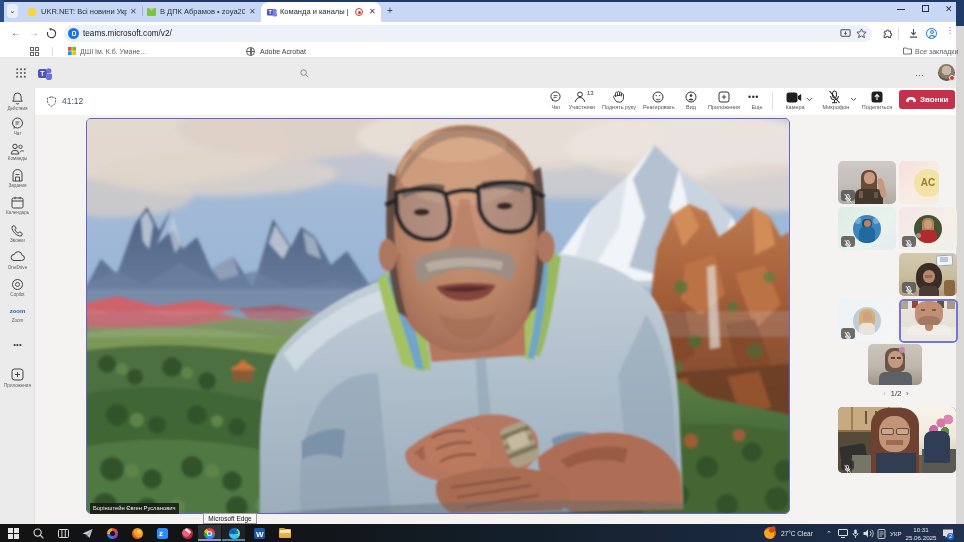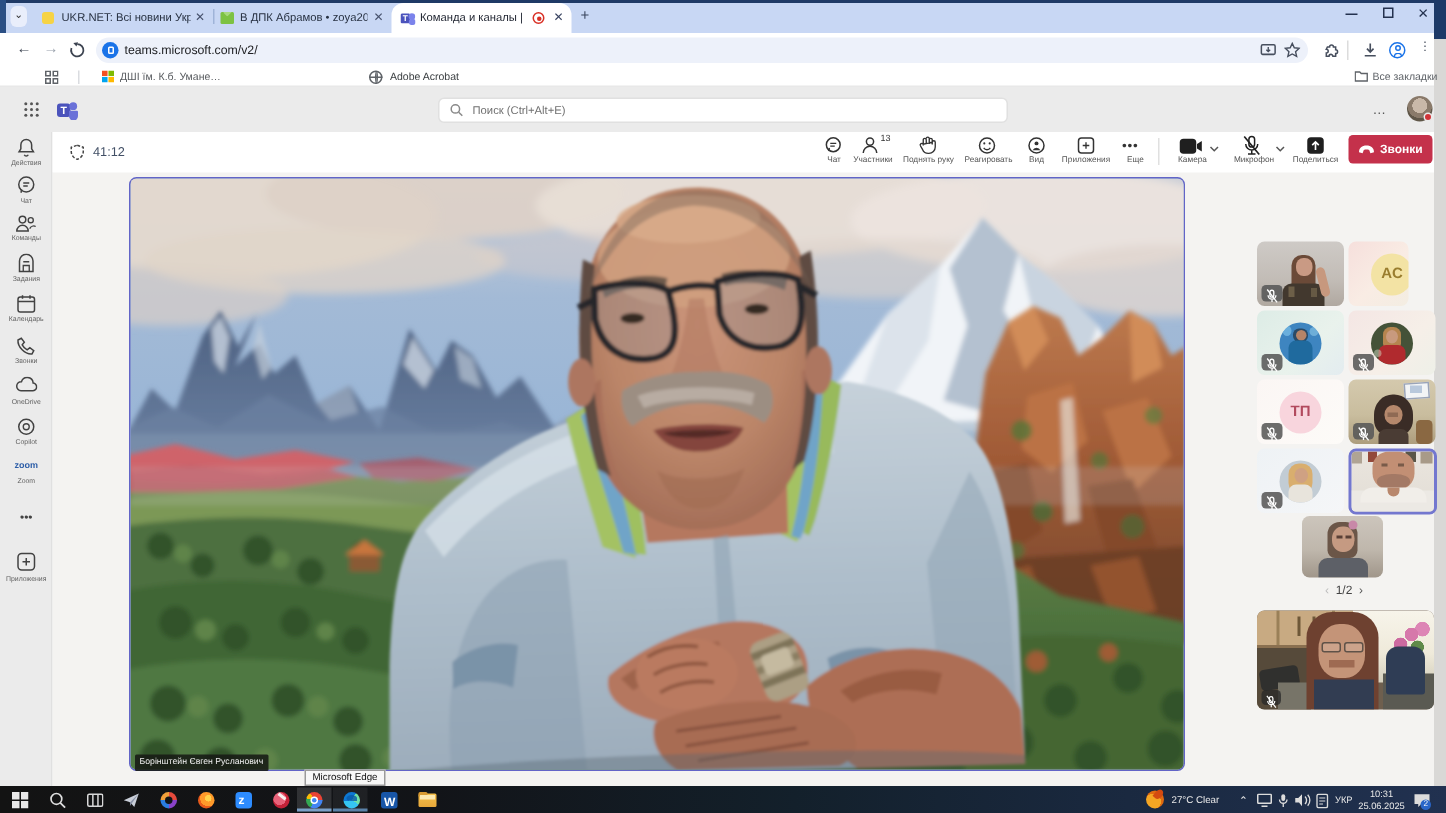--- a/index.html
+++ b/index.html
@@ -158,21 +158,20 @@
         <circle cx="5" cy="8.8" r="1"></circle>
         <circle cx="8.8" cy="8.8" r="1"></circle>
     </g>
   </svg>
   <svg class="abs" style="left:38px; top:67px;" width="14" height="13" viewBox="0 0 14 13">
     <rect x="0" y="2" width="9" height="9" rx="2" fill="#4b53bc"></rect>
     <text x="4.5" y="9.2" font-size="7" fill="#fff" text-anchor="middle" font-family="Liberation Sans" font-weight="bold">T</text>
     <circle cx="10.8" cy="3.8" r="2.6" fill="#6a71d8"></circle>
     <path d="M8 6.8 h5.4 a0.6 0.6 0 0 1 0.6 0.6 v3 a2.8 2.8 0 0 1 -6 0 Z" fill="#6a71d8"></path>
   </svg>
-  <div class="abs" id="searchpill">Поиск (Ctrl+Alt+E)</div>
   <svg class="abs" style="left:300px; top:69px;" width="9" height="9" viewBox="0 0 9 9">
     <circle cx="3.6" cy="3.6" r="2.8" fill="none" stroke="#8a8a8a" stroke-width="1"></circle>
     <path d="M5.8 5.8 L8.2 8.2" stroke="#8a8a8a" stroke-width="1"></path>
   </svg>
   <div class="abs" style="left:915px; top:68px; font-size:9px; color:#555;">…</div>
   <div class="abs" style="left:938px; top:64px; width:17px; height:17px; border-radius:50%; background:radial-gradient(circle at 50% 38%, #c9b8a8 0 36%, #8a7a6a 37% 60%, #5f5648 61% 100%);"></div>
   <div class="abs" style="left:949px; top:75px; width:6px; height:6px; background:#d13438; border:1px solid #ebebeb; border-radius:50%;"></div>
 
   <div class="abs" id="rail"></div>
   <svg class="abs" style="left:11px; top:92px;" width="13" height="13" viewBox="0 0 13 13">
@@ -567,31 +566,20 @@
     </div>
     <div class="mic"><svg width="14" height="11" viewBox="0 0 14 11">
           <g stroke="#fff" stroke-width="0.9" fill="none">
             <rect x="5.6" y="1.5" width="2.6" height="4.6" rx="1.3"></rect>
             <path d="M4.4 4.8 a2.6 2.6 0 0 0 5.2 0 M7 7.8 v1.6"></path>
             <path d="M3.8 1 L10.4 9.6"></path>
           </g>
         </svg></div>
   </div>
 
-  <div class="tile" style="left:838px; top:253px; width:58px; height:43px; background:linear-gradient(135deg,#fbf6f4 0%,#fdfbf8 100%);">
-    <div class="abs" style="left:15px; top:7.5px; width:28px; height:28px; border-radius:50%; background:#f8d5dd;"></div>
-    <div class="abs" style="left:15px; top:16px; width:28px; font-size:10px; color:#b24a5e; text-align:center; font-weight:bold;">ТП</div>
-    <div class="mic"><svg width="14" height="11" viewBox="0 0 14 11">
-          <g stroke="#fff" stroke-width="0.9" fill="none">
-            <rect x="5.6" y="1.5" width="2.6" height="4.6" rx="1.3"></rect>
-            <path d="M4.4 4.8 a2.6 2.6 0 0 0 5.2 0 M7 7.8 v1.6"></path>
-            <path d="M3.8 1 L10.4 9.6"></path>
-          </g>
-        </svg></div>
-  </div>
 
   <div class="tile" style="left:899px; top:253px; width:58px; height:43px; background:linear-gradient(180deg,#d4c9ad 0%,#c9bd9e 55%,#ad9d7d 100%);">
     <div class="abs" style="left:37px; top:2px; width:17px; height:11px; background:#f2f4f6; border:1px solid #9aa4b8; transform:rotate(-4deg);"></div>
     <div class="abs" style="left:41px; top:4px; width:8px; height:5px; background:#b8c8dc;"></div>
     <div class="abs" style="left:17px; top:10px; width:26px; height:28px; background:#3a2c26; border-radius:48% 48% 40% 40%;"></div>
     <div class="abs" style="left:23.5px; top:17px; width:12px; height:13px; background:#b5886c; border-radius:48%;"></div>
     <div class="abs" style="left:26px; top:22px; width:7px; height:3px; background:#6a4c3c; opacity:0.5;"></div>
     <div class="abs" style="left:20px; top:33px; width:20px; height:10px; background:#4a3c34; border-radius:5px 5px 0 0;"></div>
     <div class="abs" style="left:45px; top:27px; width:11px; height:16px; background:#8a6842; border-radius:3px;"></div>
     <div class="mic"><svg width="14" height="11" viewBox="0 0 14 11">

